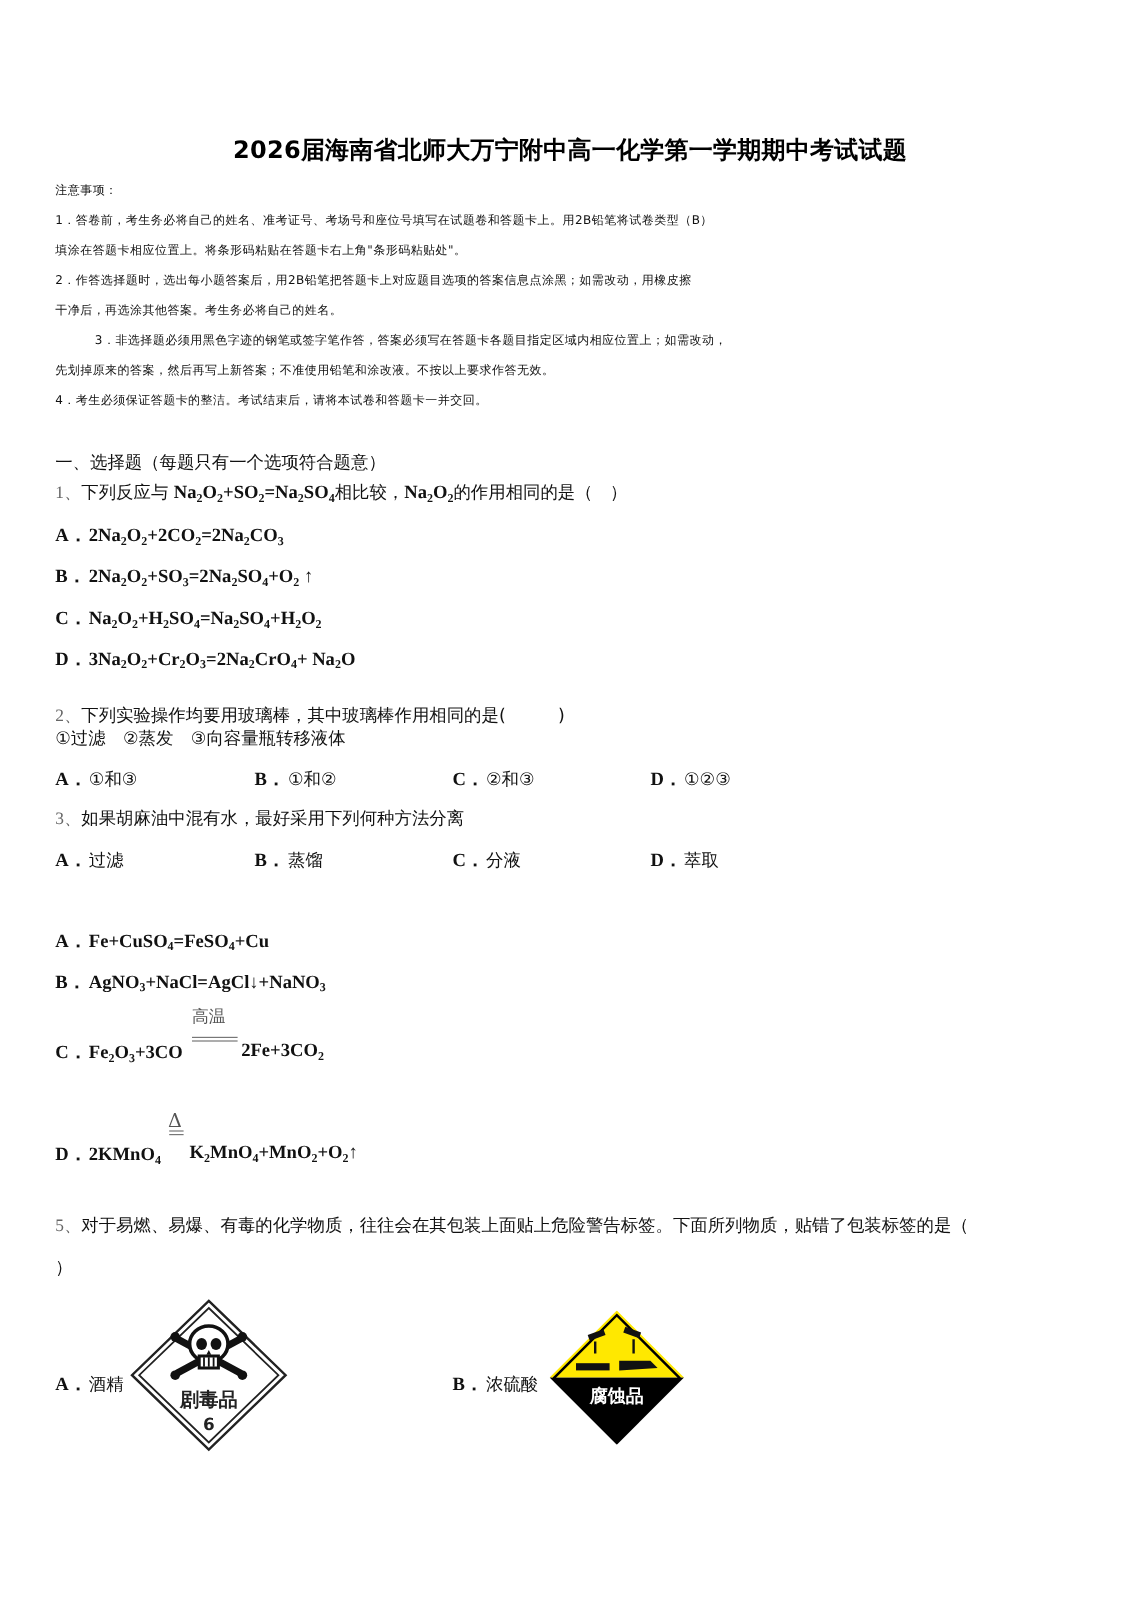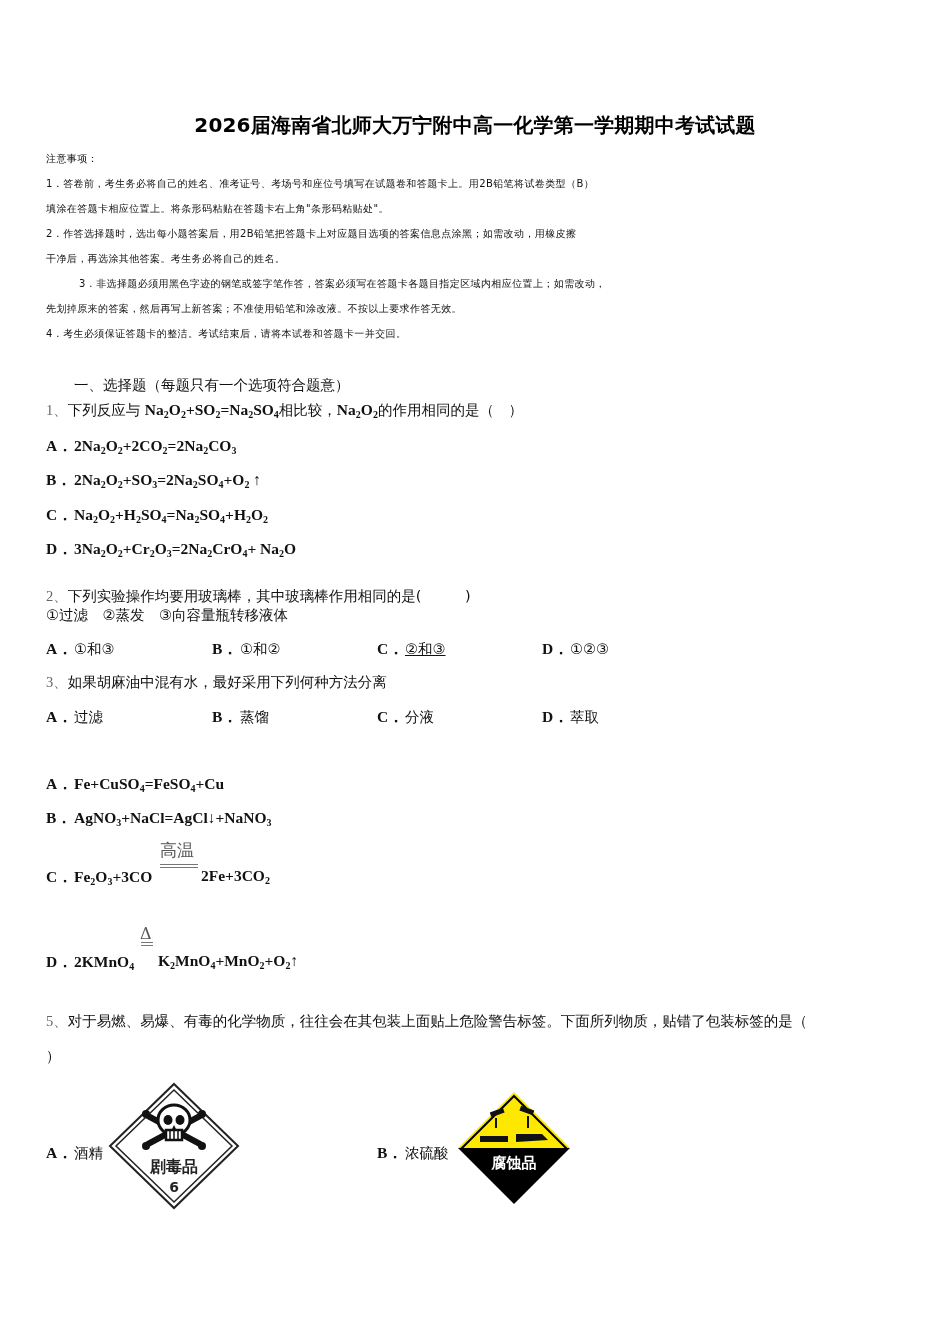--- a/index.html
+++ b/index.html
@@ -11,41 +11,41 @@
            letter-spacing: 0.2px; color: #000; }
   .line { position: absolute; left: 46px; font-size: 14.5px; white-space: nowrap; color: #111; }
   .notice { font-family: "DejaVu Sans", sans-serif; font-size: 10px; letter-spacing: 0.4px; }
   .q { font-family: "DejaVu Sans", sans-serif; font-size: 14.5px; }
   .qnum { color: #666; font-family: "Liberation Serif", serif; }
   .chem { font-family: "Liberation Serif", serif; font-weight: bold; font-size: 15.5px; }
   .chem sub { font-size: 10px; vertical-align: -3px; line-height: 0; }
   .opt-letter { font-family: "Liberation Serif", serif; font-weight: bold; font-size: 15.5px; display: inline-block; width: 28px; }
   .opt-row { position: absolute; left: 46px; font-size: 14.5px; white-space: nowrap; }
   .opt-cell { position: absolute; white-space: nowrap; }
-  .cond { position: absolute; font-family: "DejaVu Serif", serif; color: #555; font-size: 17px; }
+  .cond { position: absolute; font-family: "DejaVu Serif", serif; color: #555; font-size: 14px; }
   .cond-bar { position: absolute; height: 2px; border-top: 1px solid #777; border-bottom: 1px solid #777; }
   .sign { position: absolute; }
 </style>
 </head>
 <body>
 
 <div class="page">
 
   <div class="title">2026届海南省北师大万宁附中高一化学第一学期期中考试试题</div>
 
   <div class="line notice" style="top:152px;">注意事项：</div>
   <div class="line notice" style="top:177px;">1．答卷前，考生务必将自己的姓名、准考证号、考场号和座位号填写在试题卷和答题卡上。用2B铅笔将试卷类型（B）</div>
   <div class="line notice" style="top:202px;">填涂在答题卡相应位置上。将条形码粘贴在答题卡右上角"条形码粘贴处"。</div>
   <div class="line notice" style="top:227px;">2．作答选择题时，选出每小题答案后，用2B铅笔把答题卡上对应题目选项的答案信息点涂黑；如需改动，用橡皮擦</div>
   <div class="line notice" style="top:252px;">干净后，再选涂其他答案。考生务必将自己的姓名。</div>
   <div class="line notice" style="top:277px;margin-left:33px;">3．非选择题必须用黑色字迹的钢笔或签字笔作答，答案必须写在答题卡各题目指定区域内相应位置上；如需改动，</div>
   <div class="line notice" style="top:302px;">先划掉原来的答案，然后再写上新答案；不准使用铅笔和涂改液。不按以上要求作答无效。</div>
   <div class="line notice" style="top:327px;">4．考生必须保证答题卡的整洁。考试结束后，请将本试卷和答题卡一并交回。</div>
 
-  <div class="line q" style="top:376px;margin-left:28px;">一、选择题（每题只有一个选项符合题意）</div>
+  <div class="line q" style="top:376px;">一、选择题（每题只有一个选项符合题意）</div>
 
   <div class="line q" style="top:401px;">
     <span class="qnum">1、</span><span>下列反应与 <span class="chem">Na<sub>2</sub>O<sub>2</sub>+SO<sub>2</sub>=Na<sub>2</sub>SO<sub>4</sub></span>相比较，<span class="chem">Na<sub>2</sub>O<sub>2</sub></span>的作用相同的是（　）</span>
   </div>
   <div class="opt-row" style="top:436px;">
     <span class="opt-letter">A．</span><span class="chem">2Na<sub>2</sub>O<sub>2</sub>+2CO<sub>2</sub>=2Na<sub>2</sub>CO<sub>3</sub></span>
   </div>
   <div class="opt-row" style="top:470px;">
     <span class="opt-letter">B．</span><span class="chem">2Na<sub>2</sub>O<sub>2</sub>+SO<sub>3</sub>=2Na<sub>2</sub>SO<sub>4</sub>+O<sub>2</sub> ↑</span>
   </div>
@@ -56,21 +56,21 @@
     <span class="opt-letter">D．</span><span class="chem">3Na<sub>2</sub>O<sub>2</sub>+Cr<sub>2</sub>O<sub>3</sub>=2Na<sub>2</sub>CrO<sub>4</sub>+ Na<sub>2</sub>O</span>
   </div>
 
   <div class="line q" style="top:572px;margin-top:15px;">
     <span class="qnum">2、</span><span>下列实验操作均要用玻璃棒，其中玻璃棒作用相同的是(　　　)</span>
   </div>
   <div class="line q" style="top:606px;">①过滤　②蒸发　③向容量瓶转移液体</div>
   <div class="opt-row" style="top:639px; width:860px; height:22px;">
     <span class="opt-cell" style="left:0;"><span class="opt-letter">A．</span><span>①和③</span></span>
     <span class="opt-cell" style="left:166px;"><span class="opt-letter">B．</span><span>①和②</span></span>
-    <span class="opt-cell" style="left:331px;text-decoration:underline;"><span class="opt-letter">C．</span><span>②和③</span></span>
+    <span class="opt-cell" style="left:331px;"><span class="opt-letter">C．</span><span>②和③</span></span>
     <span class="opt-cell" style="left:496px;"><span class="opt-letter">D．</span><span>①②③</span></span>
   </div>
 
   <div class="line q" style="top:673px;">
     <span class="qnum">3、</span><span>如果胡麻油中混有水，最好采用下列何种方法分离</span>
   </div>
   <div class="opt-row" style="top:707px; width:860px; height:22px;">
     <span class="opt-cell" style="left:0;"><span class="opt-letter">A．</span><span>过滤</span></span>
     <span class="opt-cell" style="left:166px;"><span class="opt-letter">B．</span><span>蒸馏</span></span>
     <span class="opt-cell" style="left:331px;"><span class="opt-letter">C．</span><span>分液</span></span>

